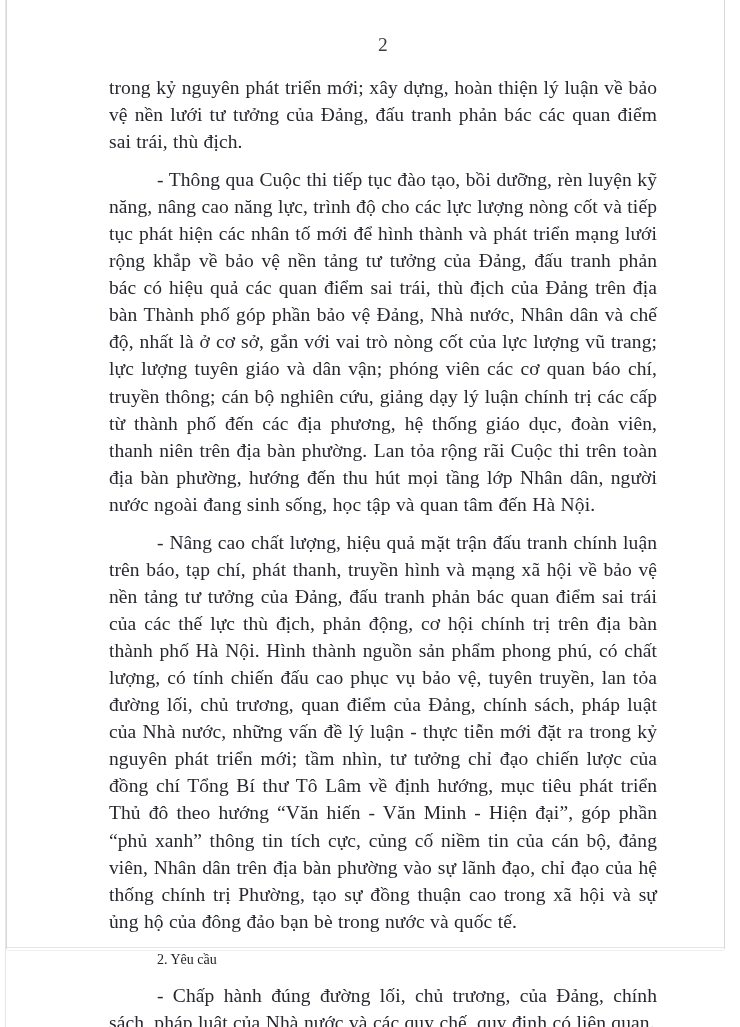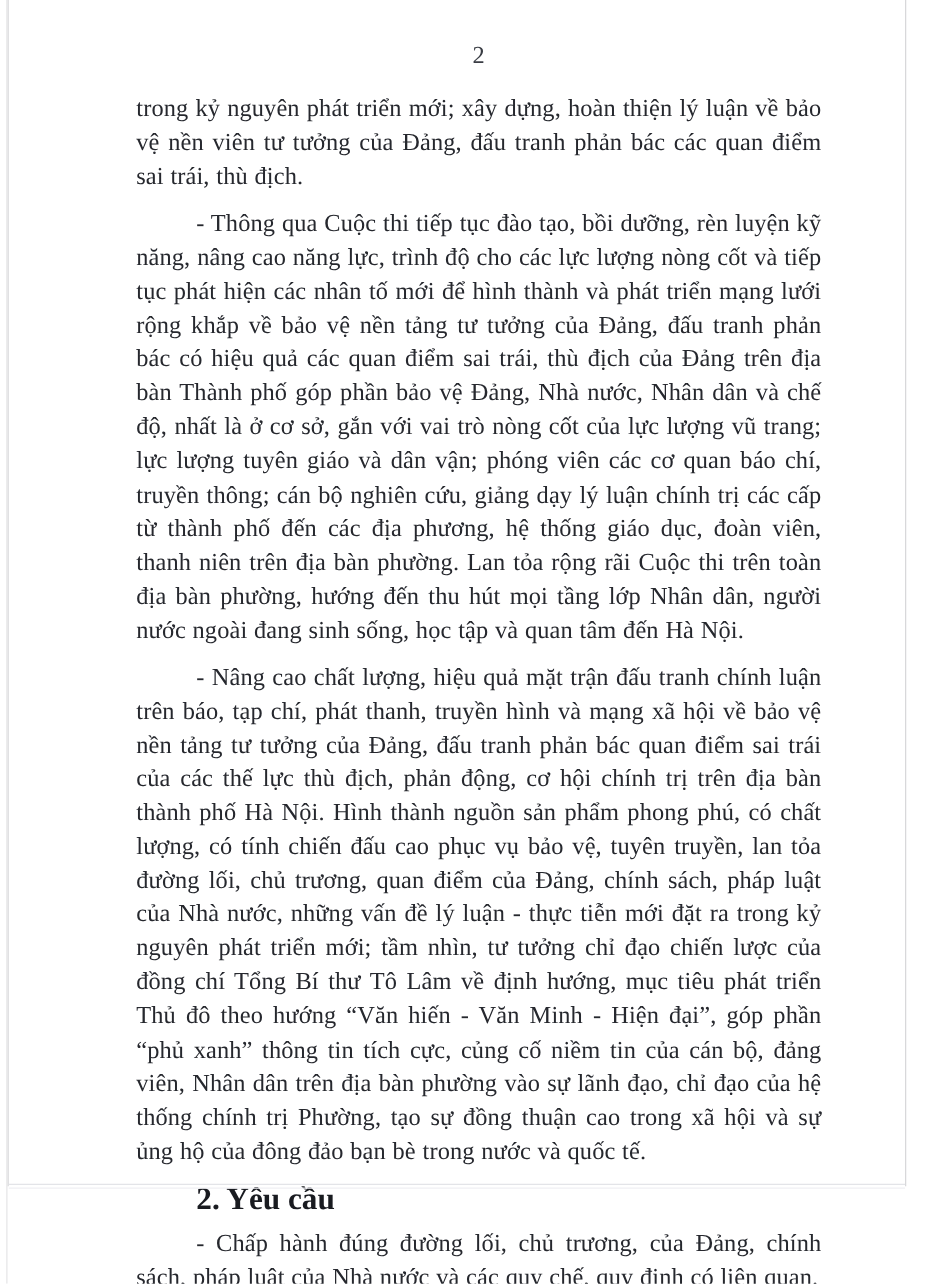--- a/index.html
+++ b/index.html
@@ -88,40 +88,40 @@
   }
   p.para.gap {
     margin-top: 10.5px;
   }
   p.para.gap-sm {
     margin-top: 9px;
   }
 
   h2.section-heading {
     margin: 11px 0 0 0;
-    font-size: 25px;
+    font-size: 14px;
     line-height: 27.1px;
-    font-weight: bold;
+    font-weight: normal;
     color: #191b20;
     text-indent: 48px;
     text-align: left;
   }
 </style>
 </head>
 <body>
 
 <div class="outer-edge-left"></div>
 
 <div class="page-sheet">
 
   <div class="doc-body">
 
     <div class="page-number">2</div>
 
-    <p class="para">trong kỷ nguyên phát triển mới; xây dựng, hoàn thiện lý luận về bảo vệ nền viên tư tưởng của Đảng, đấu tranh phản bác các quan điểm sai trái, thù địch.</p>
+    <p class="para">trong kỷ nguyên phát triển mới; xây dựng, hoàn thiện lý luận về bảo vệ nền lưới tư tưởng của Đảng, đấu tranh phản bác các quan điểm sai trái, thù địch.</p>
 
     <p class="para indent gap">- Thông qua Cuộc thi tiếp tục đào tạo, bồi dưỡng, rèn luyện kỹ năng, nâng cao năng lực, trình độ cho các lực lượng nòng cốt và tiếp tục phát hiện các nhân tố mới để hình thành và phát triển mạng lưới rộng khắp về bảo vệ nền tảng tư tưởng của Đảng, đấu tranh phản bác có hiệu quả các quan điểm sai trái, thù địch của Đảng trên địa bàn Thành phố góp phần bảo vệ Đảng, Nhà nước, Nhân dân và chế độ, nhất là ở cơ sở, gắn với vai trò nòng cốt của lực lượng vũ trang; lực lượng tuyên giáo và dân vận; phóng viên các cơ quan báo chí, truyền thông; cán bộ nghiên cứu, giảng dạy lý luận chính trị các cấp từ thành phố đến các địa phương, hệ thống giáo dục, đoàn viên, thanh niên trên địa bàn phường. Lan tỏa rộng rãi Cuộc thi trên toàn địa bàn phường, hướng đến thu hút mọi tầng lớp Nhân dân, người nước ngoài đang sinh sống, học tập và quan tâm đến Hà Nội.</p>
 
     <p class="para indent gap">- Nâng cao chất lượng, hiệu quả mặt trận đấu tranh chính luận trên báo, tạp chí, phát thanh, truyền hình và mạng xã hội về bảo vệ nền tảng tư tưởng của Đảng, đấu tranh phản bác quan điểm sai trái của các thế lực thù địch, phản động, cơ hội chính trị trên địa bàn thành phố Hà Nội. Hình thành nguồn sản phẩm phong phú, có chất lượng, có tính chiến đấu cao phục vụ bảo vệ, tuyên truyền, lan tỏa đường lối, chủ trương, quan điểm của Đảng, chính sách, pháp luật của Nhà nước, những vấn đề lý luận - thực tiễn mới đặt ra trong kỷ nguyên phát triển mới; tầm nhìn, tư tưởng chỉ đạo chiến lược của đồng chí Tổng Bí thư Tô Lâm về định hướng, mục tiêu phát triển Thủ đô theo hướng “Văn hiến - Văn Minh - Hiện đại”, góp phần “phủ xanh” thông tin tích cực, củng cố niềm tin của cán bộ, đảng viên, Nhân dân trên địa bàn phường vào sự lãnh đạo, chỉ đạo của hệ thống chính trị Phường, tạo sự đồng thuận cao trong xã hội và sự ủng hộ của đông đảo bạn bè trong nước và quốc tế.</p>
 
     <h2 class="section-heading">2. Yêu cầu</h2>
 
     <p class="para indent gap-sm">- Chấp hành đúng đường lối, chủ trương, của Đảng, chính sách, pháp luật của Nhà nước và các quy chế, quy định có liên quan.</p>
 
   </div>

